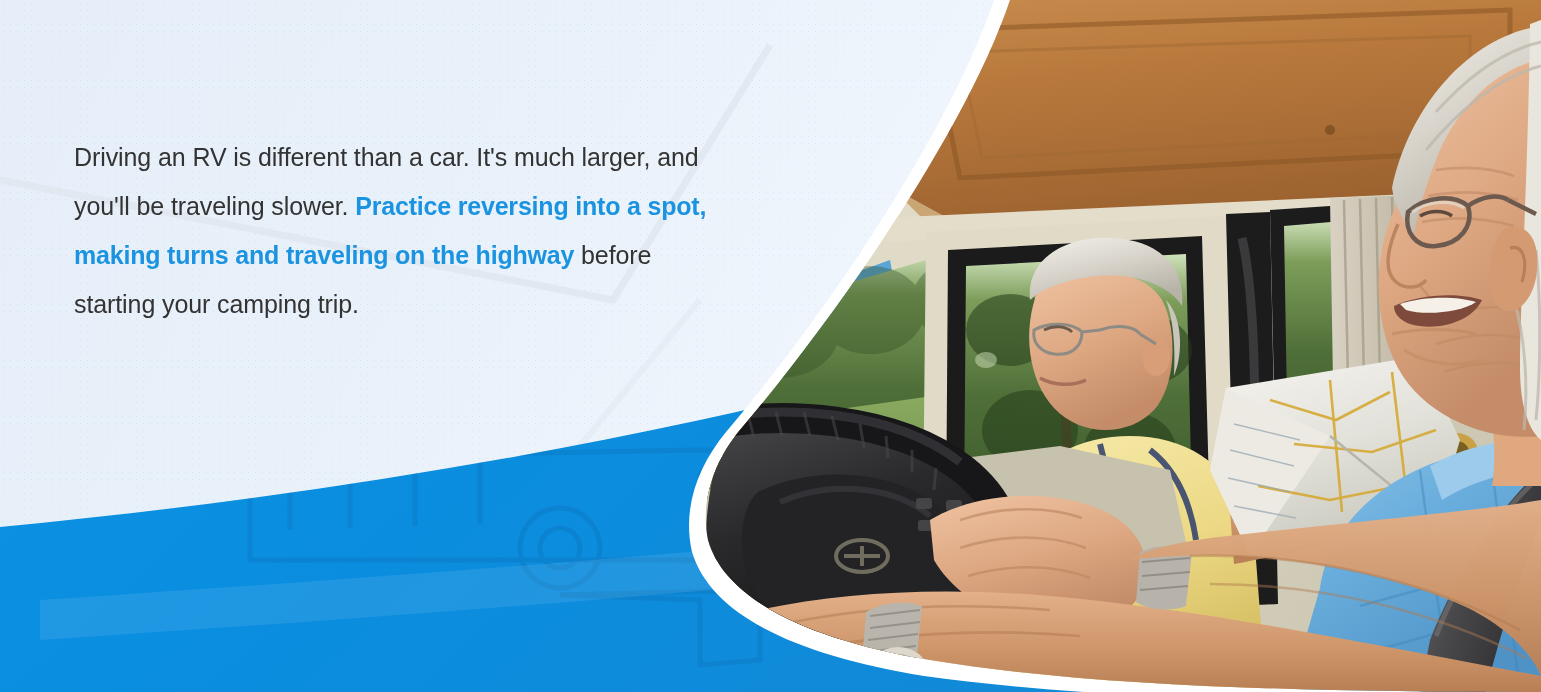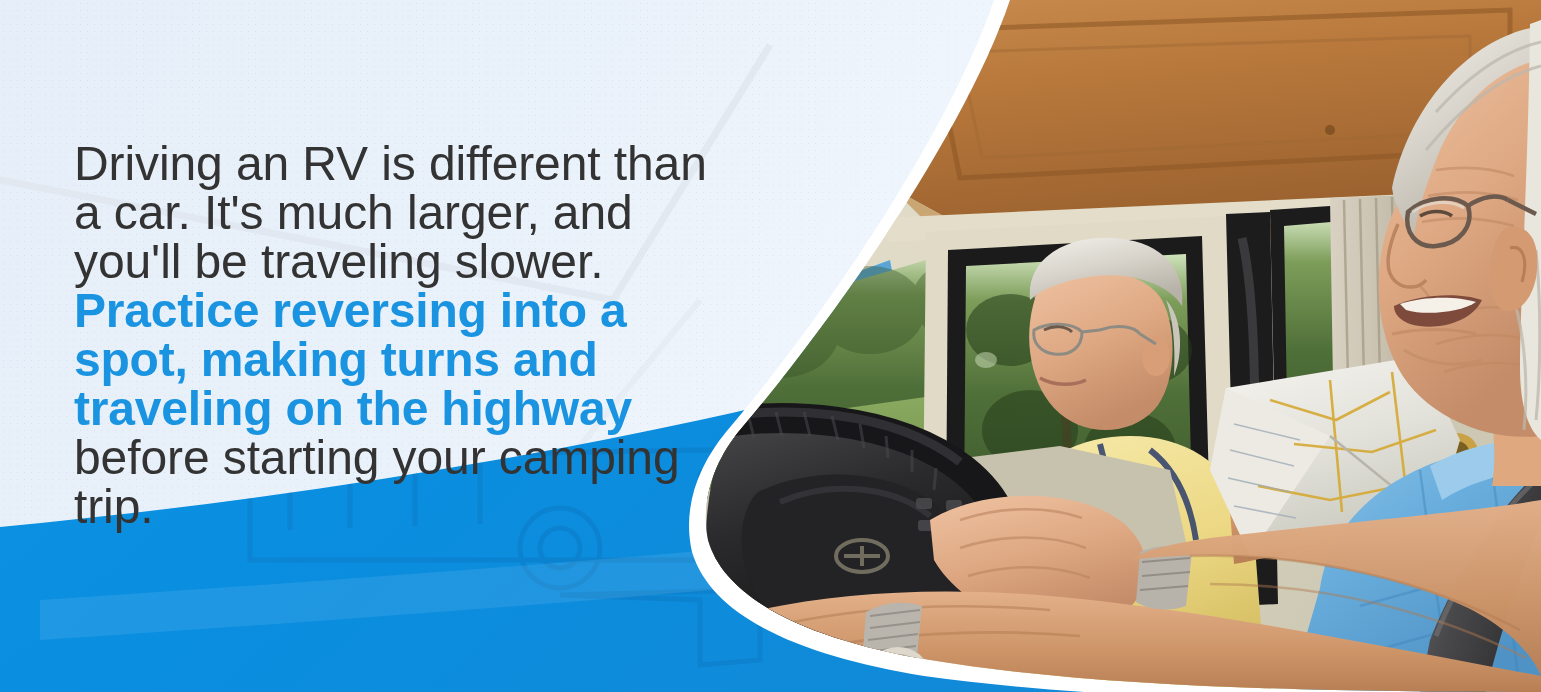--- a/index.html
+++ b/index.html
@@ -61,23 +61,23 @@
     top: 0;
     width: 911px;
     height: 692px;
     pointer-events: none;
   }
 
   
   .copy {
     position: absolute;
     left: 74px;
-    top: 139px;
+    top: 133px;
     width: 660px;
-    font-size: 48px;
+    font-size: 25px;
     line-height: 49px;
     color: #333333;
     letter-spacing: -0.1px;
   }
   .copy .accent {
     color: #1a94e0;
     font-weight: bold;
     letter-spacing: -0.2px;
   }
   .copy .plain { color: #333333; font-weight: normal; }

